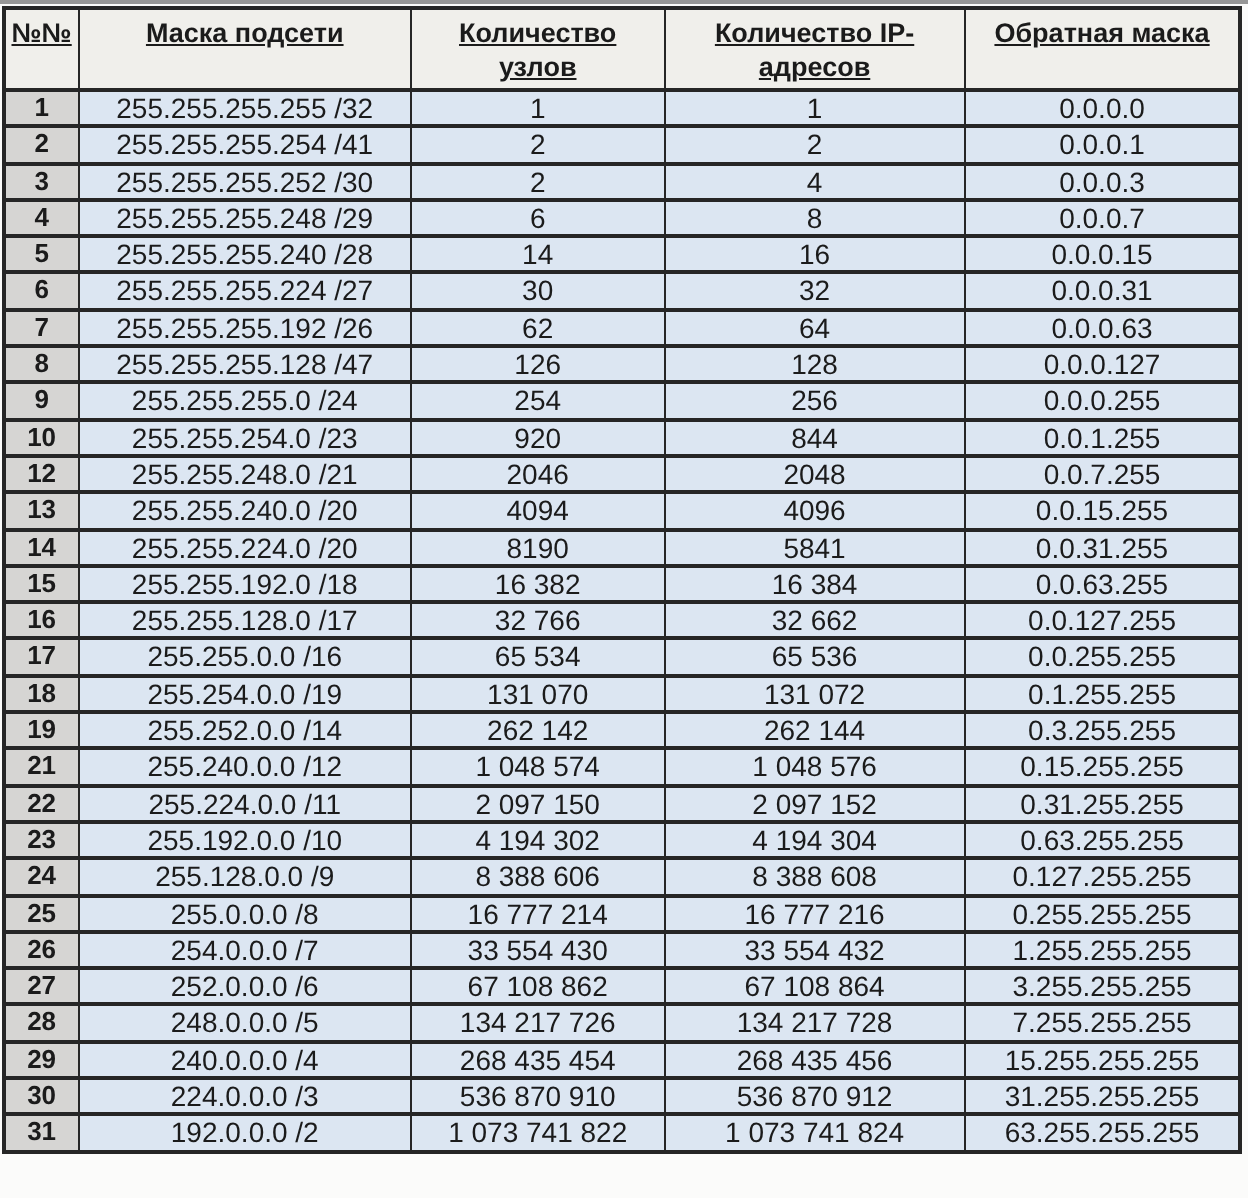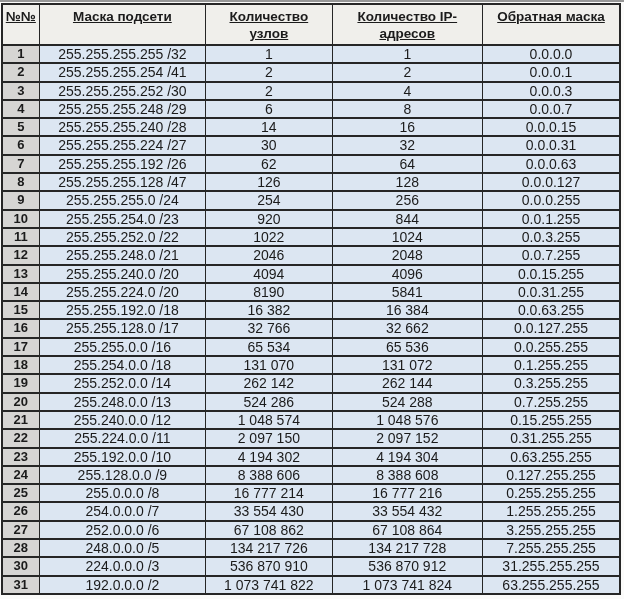--- a/index.html
+++ b/index.html
@@ -146,27 +146,20 @@
           <td>0.0.0.255</td>
         </tr>
         <tr>
           <td class="row-num">10</td>
           <td>255.255.254.0 /23</td>
           <td>920</td>
           <td>844</td>
           <td>0.0.1.255</td>
         </tr>
         <tr>
-          <td class="row-num">11</td>
-          <td>255.255.252.0 /22</td>
-          <td>1022</td>
-          <td>1024</td>
-          <td>0.0.3.255</td>
-        </tr>
-        <tr>
           <td class="row-num">12</td>
           <td>255.255.248.0 /21</td>
           <td>2046</td>
           <td>2048</td>
           <td>0.0.7.255</td>
         </tr>
         <tr>
           <td class="row-num">13</td>
           <td>255.255.240.0 /20</td>
           <td>4094</td>
@@ -196,40 +189,33 @@
         </tr>
         <tr>
           <td class="row-num">17</td>
           <td>255.255.0.0 /16</td>
           <td>65 534</td>
           <td>65 536</td>
           <td>0.0.255.255</td>
         </tr>
         <tr>
           <td class="row-num">18</td>
-          <td>255.254.0.0 /18</td>
+          <td>255.254.0.0 /19</td>
           <td>131 070</td>
           <td>131 072</td>
           <td>0.1.255.255</td>
         </tr>
         <tr>
           <td class="row-num">19</td>
           <td>255.252.0.0 /14</td>
           <td>262 142</td>
           <td>262 144</td>
           <td>0.3.255.255</td>
         </tr>
         <tr>
-          <td class="row-num">20</td>
-          <td>255.248.0.0 /13</td>
-          <td>524 286</td>
-          <td>524 288</td>
-          <td>0.7.255.255</td>
-        </tr>
-        <tr>
           <td class="row-num">21</td>
           <td>255.240.0.0 /12</td>
           <td>1 048 574</td>
           <td>1 048 576</td>
           <td>0.15.255.255</td>
         </tr>
         <tr>
           <td class="row-num">22</td>
           <td>255.224.0.0 /11</td>
           <td>2 097 150</td>
@@ -272,20 +258,27 @@
           <td>3.255.255.255</td>
         </tr>
         <tr>
           <td class="row-num">28</td>
           <td>248.0.0.0 /5</td>
           <td>134 217 726</td>
           <td>134 217 728</td>
           <td>7.255.255.255</td>
         </tr>
         <tr>
+          <td class="row-num">29</td>
+          <td>240.0.0.0 /4</td>
+          <td>268 435 454</td>
+          <td>268 435 456</td>
+          <td>15.255.255.255</td>
+        </tr>
+        <tr>
           <td class="row-num">30</td>
           <td>224.0.0.0 /3</td>
           <td>536 870 910</td>
           <td>536 870 912</td>
           <td>31.255.255.255</td>
         </tr>
         <tr>
           <td class="row-num">31</td>
           <td>192.0.0.0 /2</td>
           <td>1 073 741 822</td>

